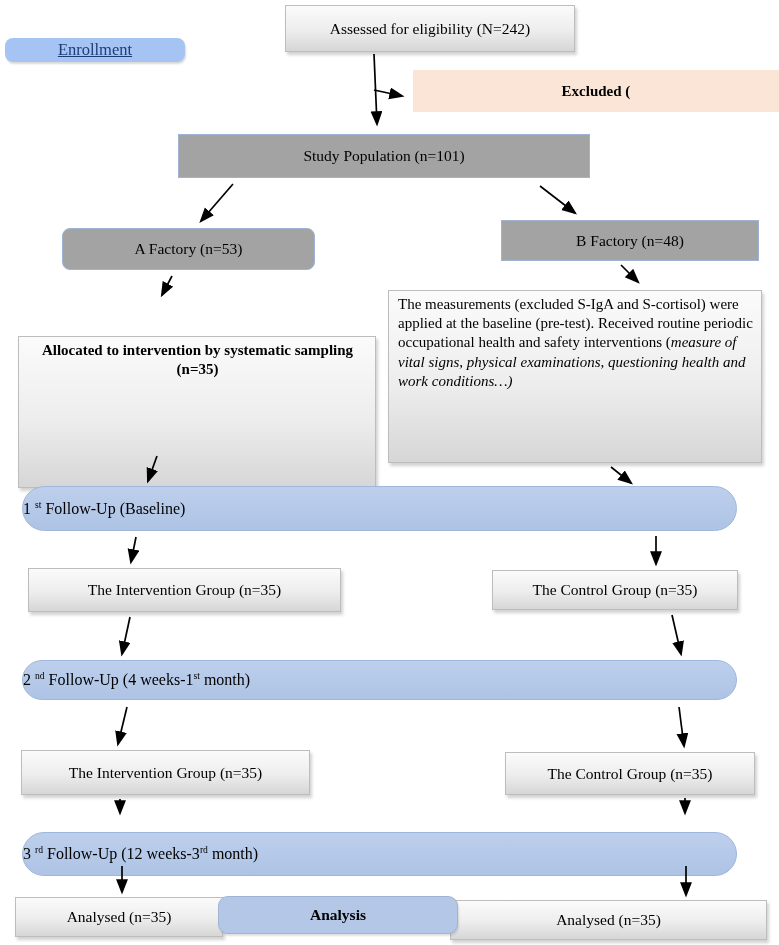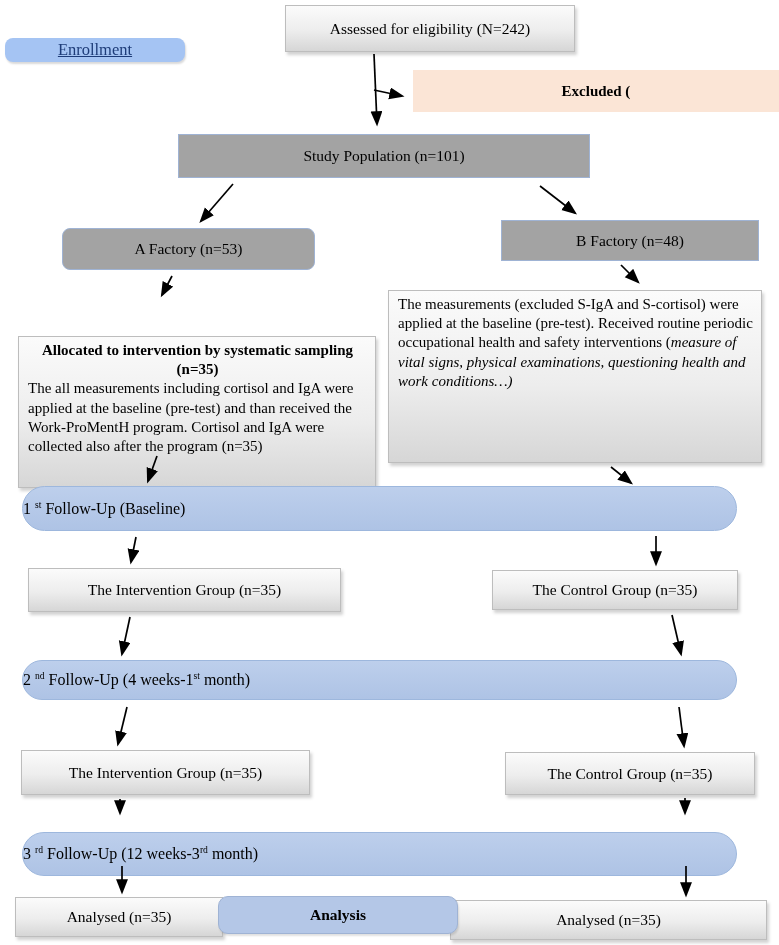--- a/index.html
+++ b/index.html
@@ -74,21 +74,20 @@
 <div class="abs blue-box box-z" style="left:62px; top:228px; width:253px; height:42px;border-radius:8px;">
   <span>A Factory (n=53)</span>
 </div>
 
 <div class="abs blue-box box-z" style="left:475px; top:220px; width:258px; height:41px;margin-left:26px;">
   <span>B Factory (n=48)</span>
 </div>
 
 <div class="abs gray-box alloc box-z" style="left:18px; top:300px; width:358px; height:152px;margin-top:36px;">
   <span class="alloc-title">Allocated to intervention by systematic sampling (n=35)</span>
-  <span>The all measurements including cortisol and IgA were applied at the baseline (pre-test) and than received the Work-ProMentH program. Cortisol and IgA were collected also after the program (n=35)</span>
 </div>
 
 <div class="abs gray-box alloc box-z" style="left:388px; top:290px; width:374px; height:173px;">
   <span>The measurements (excluded S-IgA and S-cortisol) were applied at the baseline (pre-test). Received routine periodic occupational health and safety interventions (</span><i>measure of vital signs, physical examinations, questioning health and work conditions…)</i>
 </div>
 
 <div class="abs pill box-z" style="left:22px; top:486px; width:715px; height:45px;">
   <span>
     <span>1 </span><sup>st</sup><span> Follow-Up (Baseline)</span>
   </span>

